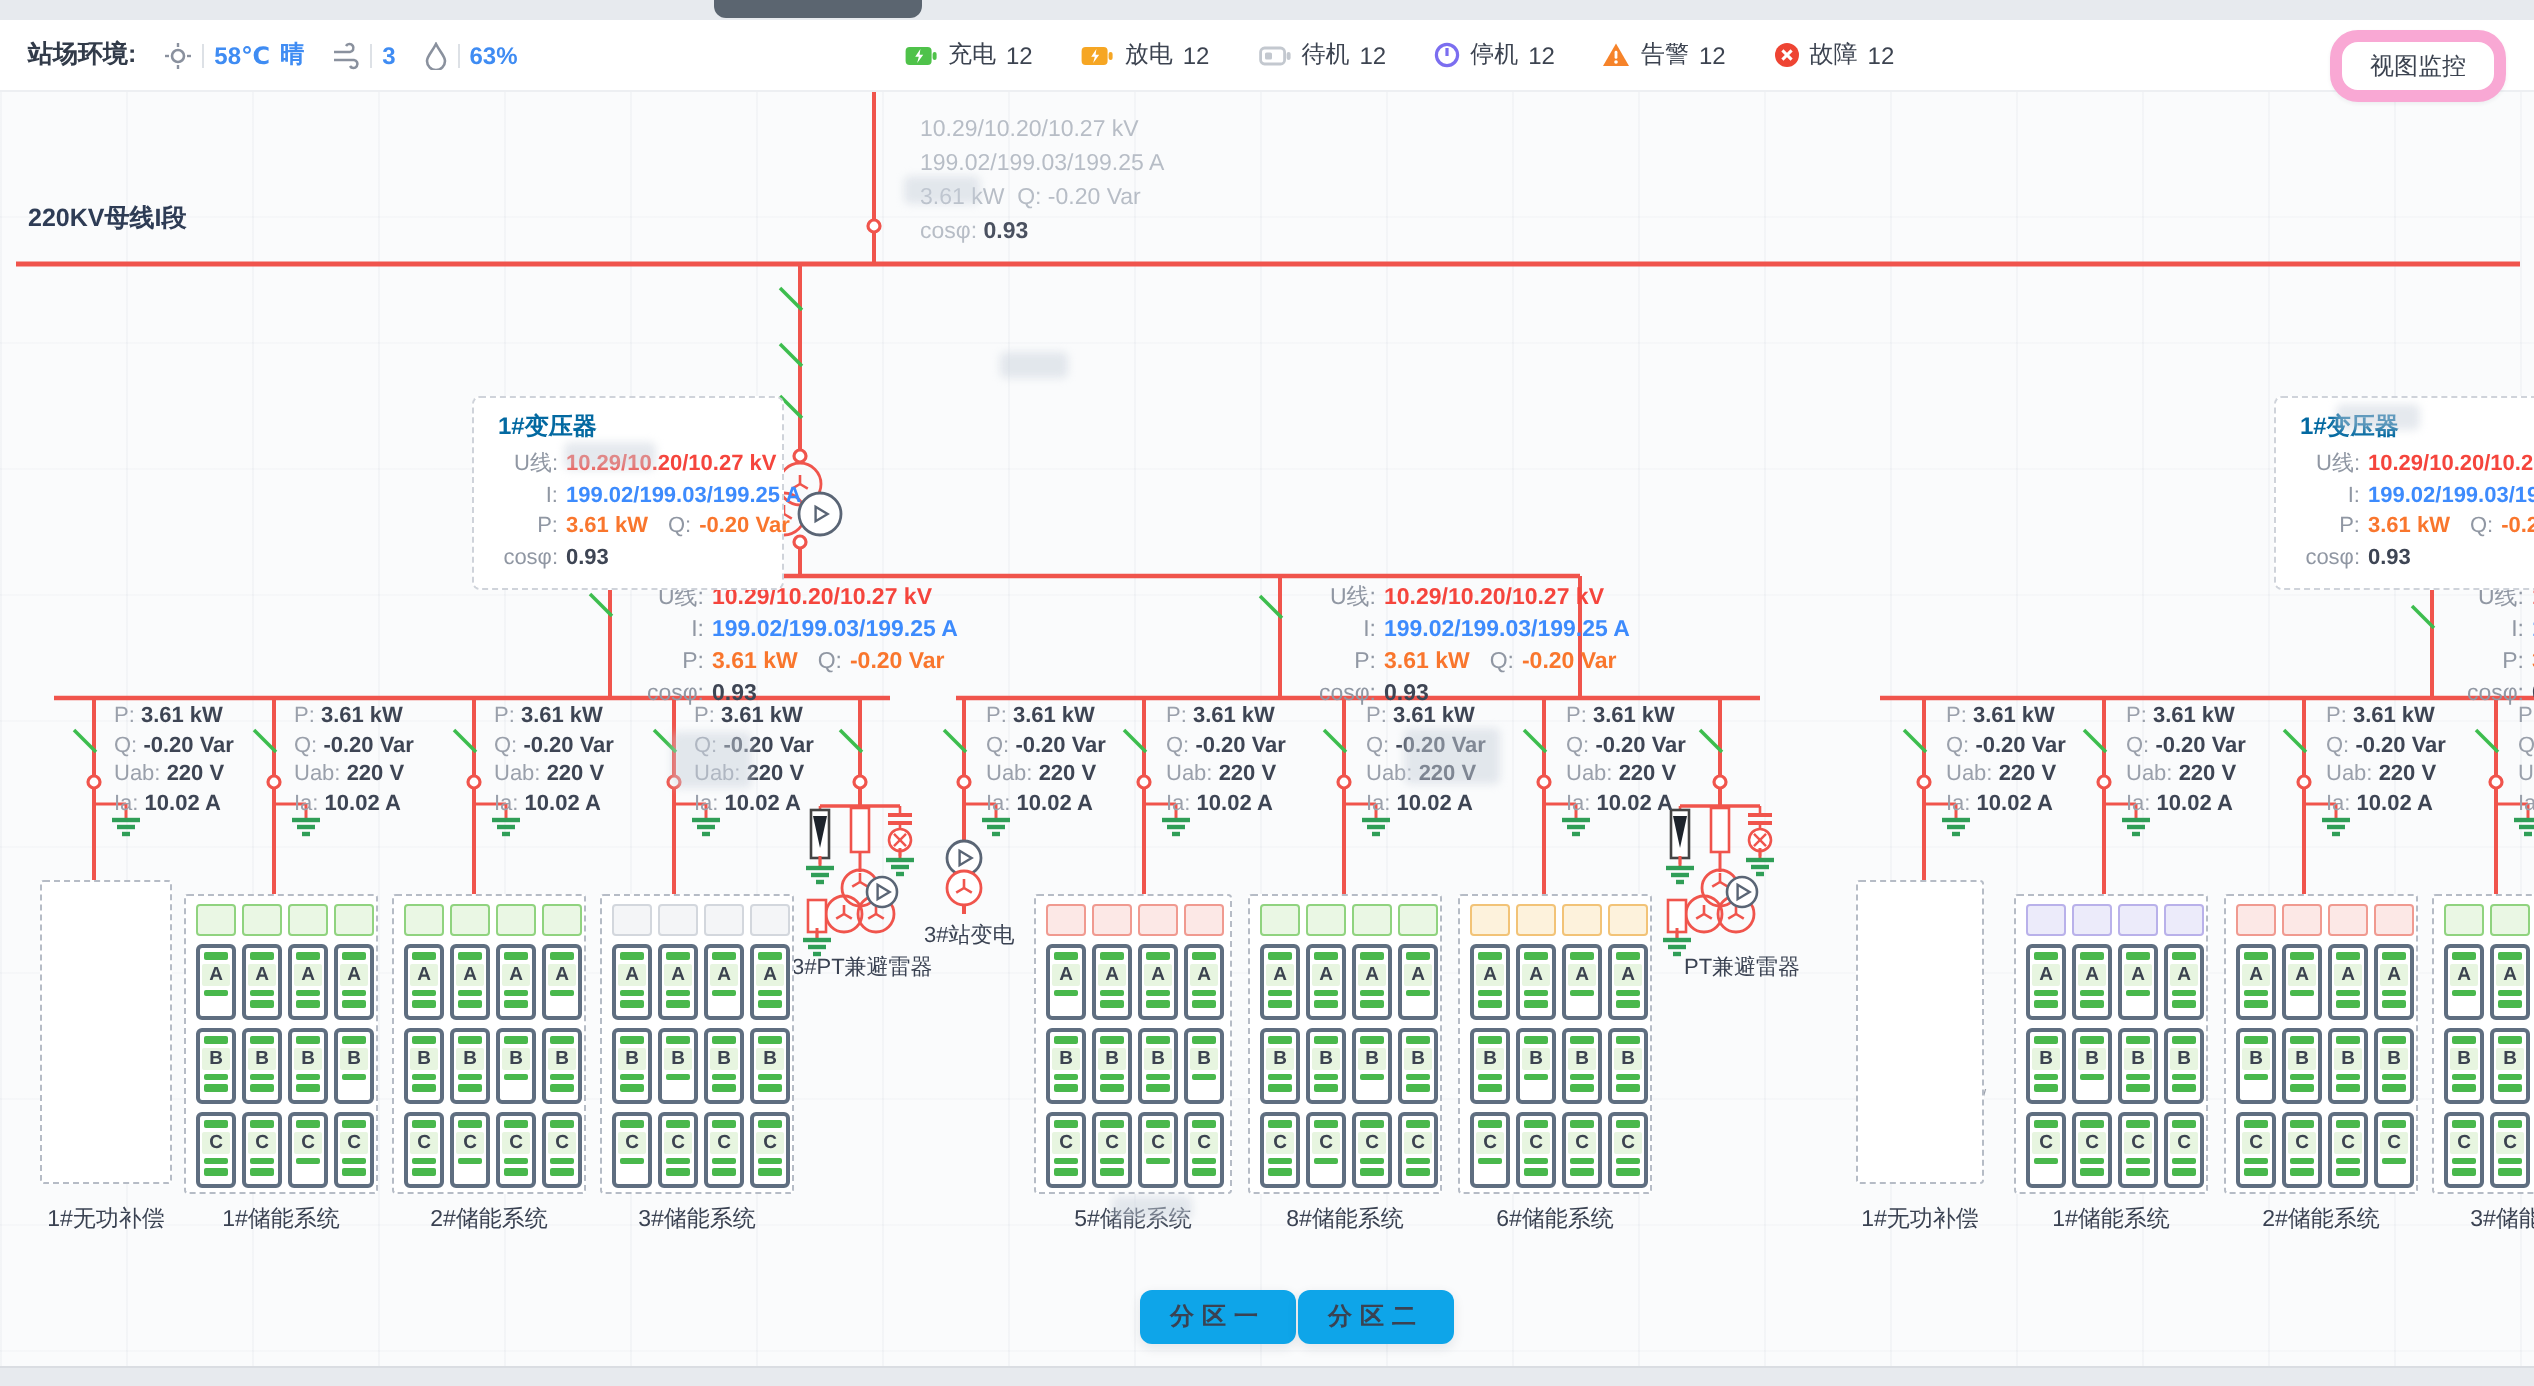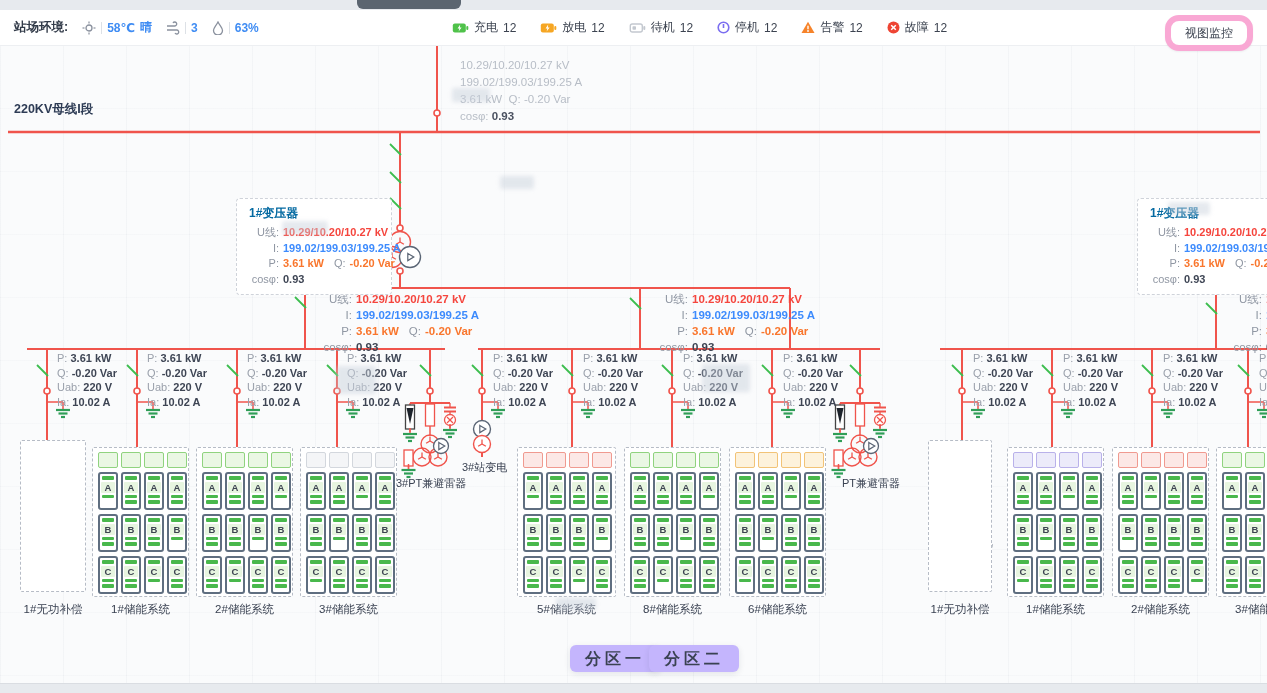--- a/index.html
+++ b/index.html
@@ -44,22 +44,22 @@
   .stbox{position:absolute;background:#fff;border:1.5px dashed #b6bcc6;border-radius:2px;box-sizing:border-box;
          padding:4px 0 0 5px;cursor:pointer;}
   .capbox{position:absolute;background:#fff;border:1.5px dashed #b6bcc6;border-radius:2px;box-sizing:border-box;cursor:pointer;}
   .stcol{position:absolute;top:4px;width:20px;}
   .topcell{width:20px;height:16px;border-radius:2px;box-sizing:border-box;border:1.5px solid;}
   .batt{width:20px;height:38px;margin-top:4px;border:2px solid #5f6e80;border-radius:3px;box-sizing:border-box;
         background:#fff;display:flex;flex-direction:column;align-items:center;padding-top:2px;gap:2px;}
   .bar{width:12px;height:3.5px;background:#49b84c;border-radius:1px;flex:0 0 auto;}
   .band{width:14px;height:11px;background:#e7f5e0;border-radius:1px;font-size:9.5px;font-weight:bold;color:#3c4350;
         display:flex;align-items:center;justify-content:center;flex:0 0 auto;}
-  .zbtn{position:absolute;top:645px;height:27px;padding:0 15px;background:#c4b5fd;border:none;border-radius:6px;
-        box-shadow:0 2px 6px rgba(30,40,60,.10);font-size:16px;font-weight:bold;color:#3a4252;letter-spacing:4px;
+  .zbtn{position:absolute;top:645px;height:27px;padding:0 15px;background:#0ea5e9;border:none;border-radius:6px;
+        box-shadow:0 2px 6px rgba(30,40,60,.10);font-size:12px;font-weight:bold;color:#3a4252;letter-spacing:4px;
         line-height:27px;cursor:pointer;font-family:inherit;}
   .botstrip{position:absolute;left:0;bottom:0;width:100%;height:9px;background:#e7eaee;border-top:1px solid #dadde2;}
   .rd{position:absolute;background:rgba(201,208,219,.48);filter:blur(2px);border-radius:3px;pointer-events:none;}
 </style>
 </head>
 <body>
 
 <div class="stage">
   <svg class="wires" id="wires" width="1267" height="693">
       <line x1="8" y1="132" x2="1260" y2="132" stroke="#f0544c" stroke-width="2.6"></line>

